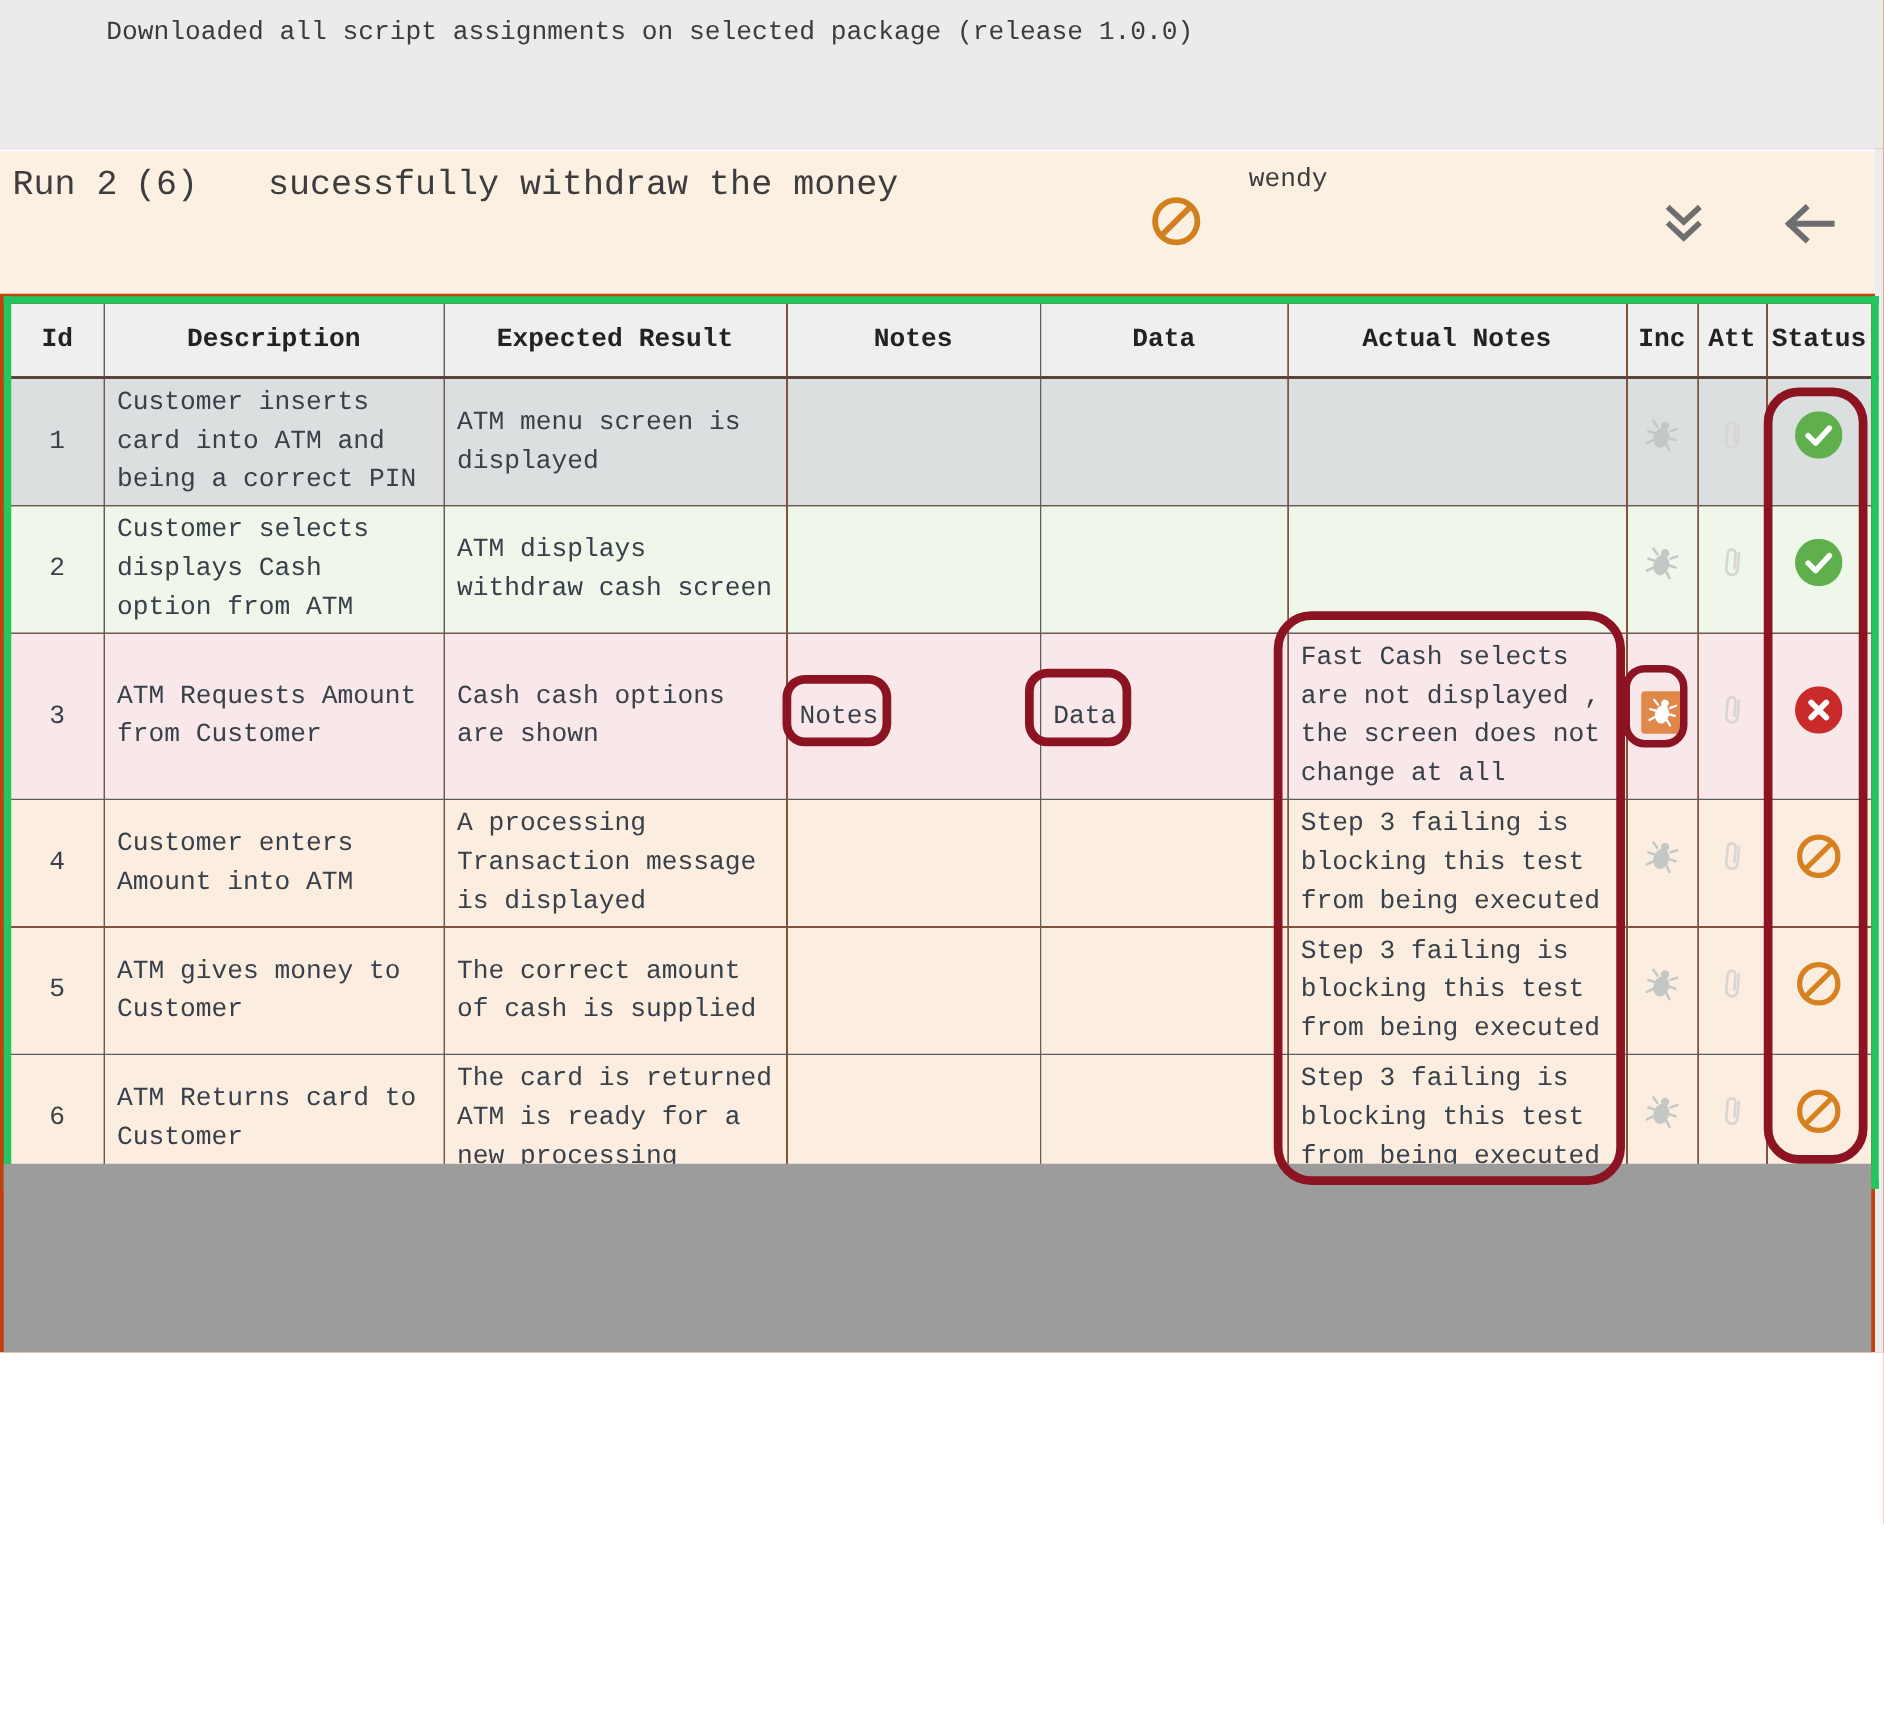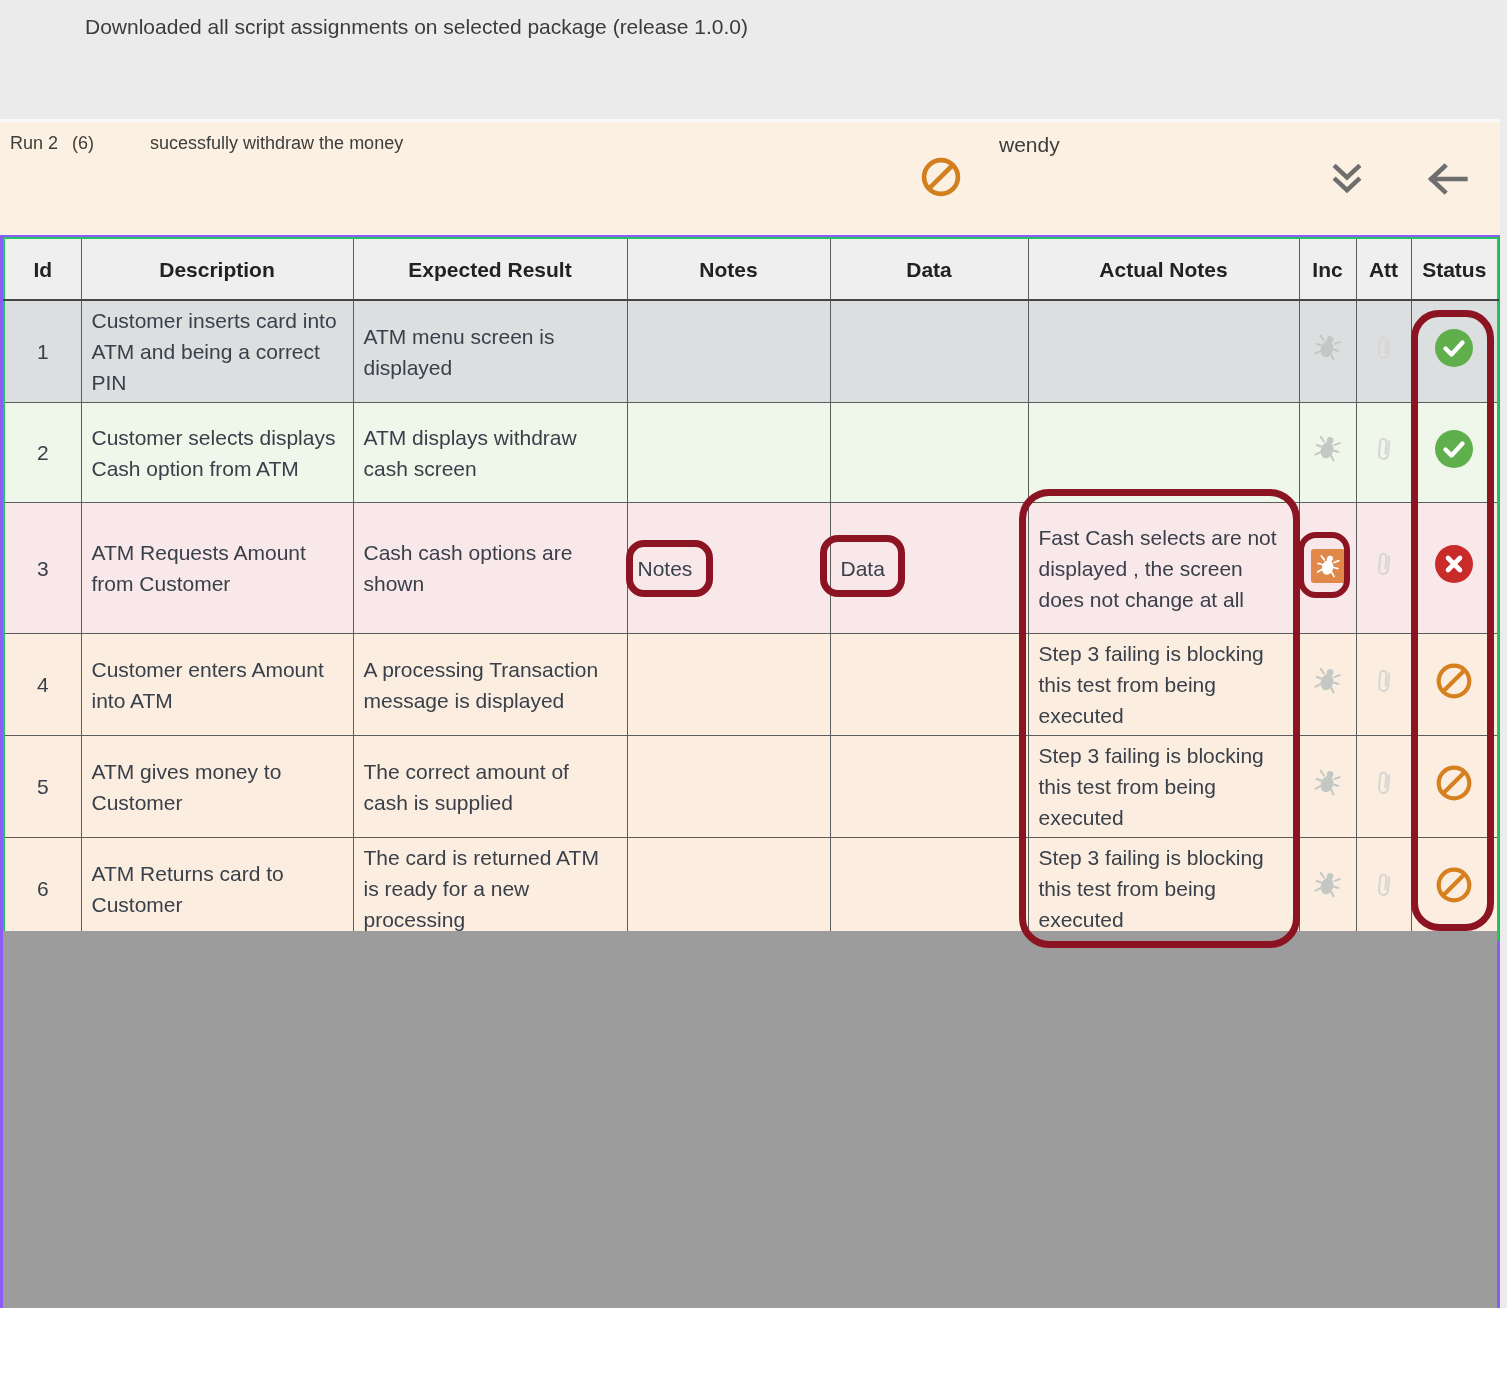--- a/index.html
+++ b/index.html
@@ -1,42 +1,42 @@
 <!DOCTYPE html>
 <html><head>
 <meta charset="utf-8">
 <style>
   html,body{margin:0;padding:0;}
   .screen{
-    position:relative;width:1507px;height:1308px;overflow:hidden;
-    background:#8b5cf6;
-    font-family:Liberation Sans, sans-serif;
+    position:relative;width:1507px;height:1082px;overflow:hidden;
+    background:#c2410c;
+    font-family:Liberation Mono, monospace;
     color:#39404a;
   }
   
   .toast{position:absolute;left:0;top:0;width:1507px;height:119px;background:#ebebeb;}
   .toast-msg{position:absolute;left:85px;top:15px;font-size:21px;color:#3c3c3c;}
   
   .run-bar{position:absolute;left:0;top:119px;width:1500px;height:116px;background:#fbf0e2;border-top:3px solid #f8f8f8;box-sizing:border-box;}
-  .run-left{position:absolute;left:10px;top:11px;font-size:18px;color:#3d3d3d;white-space:nowrap;}
+  .run-left{position:absolute;left:10px;top:11px;font-size:28px;color:#3d3d3d;white-space:nowrap;}
   .run-count{margin-left:14px;}
   .run-title{margin-left:56px;}
   .run-owner{position:absolute;left:999px;top:11px;font-size:21px;color:#3d3d3d;}
   .run-status-icon{position:absolute;left:920px;top:34px;width:42px;height:42px;color:#d17f1f;}
   .bar-btn{position:absolute;background:none;border:none;padding:0;cursor:pointer;color:#6e6e6e;}
   .collapse-btn{left:1329px;top:39px;width:36px;height:36px;}
   .back-btn{left:1424px;top:37px;width:46px;height:40px;}
   .right-strip{position:absolute;left:1500px;top:119px;width:7px;height:1222px;background:#ececec;}
   
   table.steps{
     position:absolute;left:3px;top:237px;width:1494px;
     border-collapse:collapse;table-layout:fixed;
     font-size:21px;line-height:31px;
   }
-  table.steps{border:2px solid #22c55e;}
+  table.steps{border:6px solid #22c55e;}
   .steps th,.steps td{border:1px solid #5d5d5d;box-sizing:border-box;overflow:hidden;}
   .steps thead th{
     height:62px;background:#f0efef;color:#222;
     font-weight:bold;font-size:21px;text-align:center;
     border-bottom:2px solid #454545;
   }
   .steps td{vertical-align:middle;}
   .c-id{text-align:center;}
   .c-text{padding:4px 10px;text-align:left;}
   .c-icon{text-align:center;}

